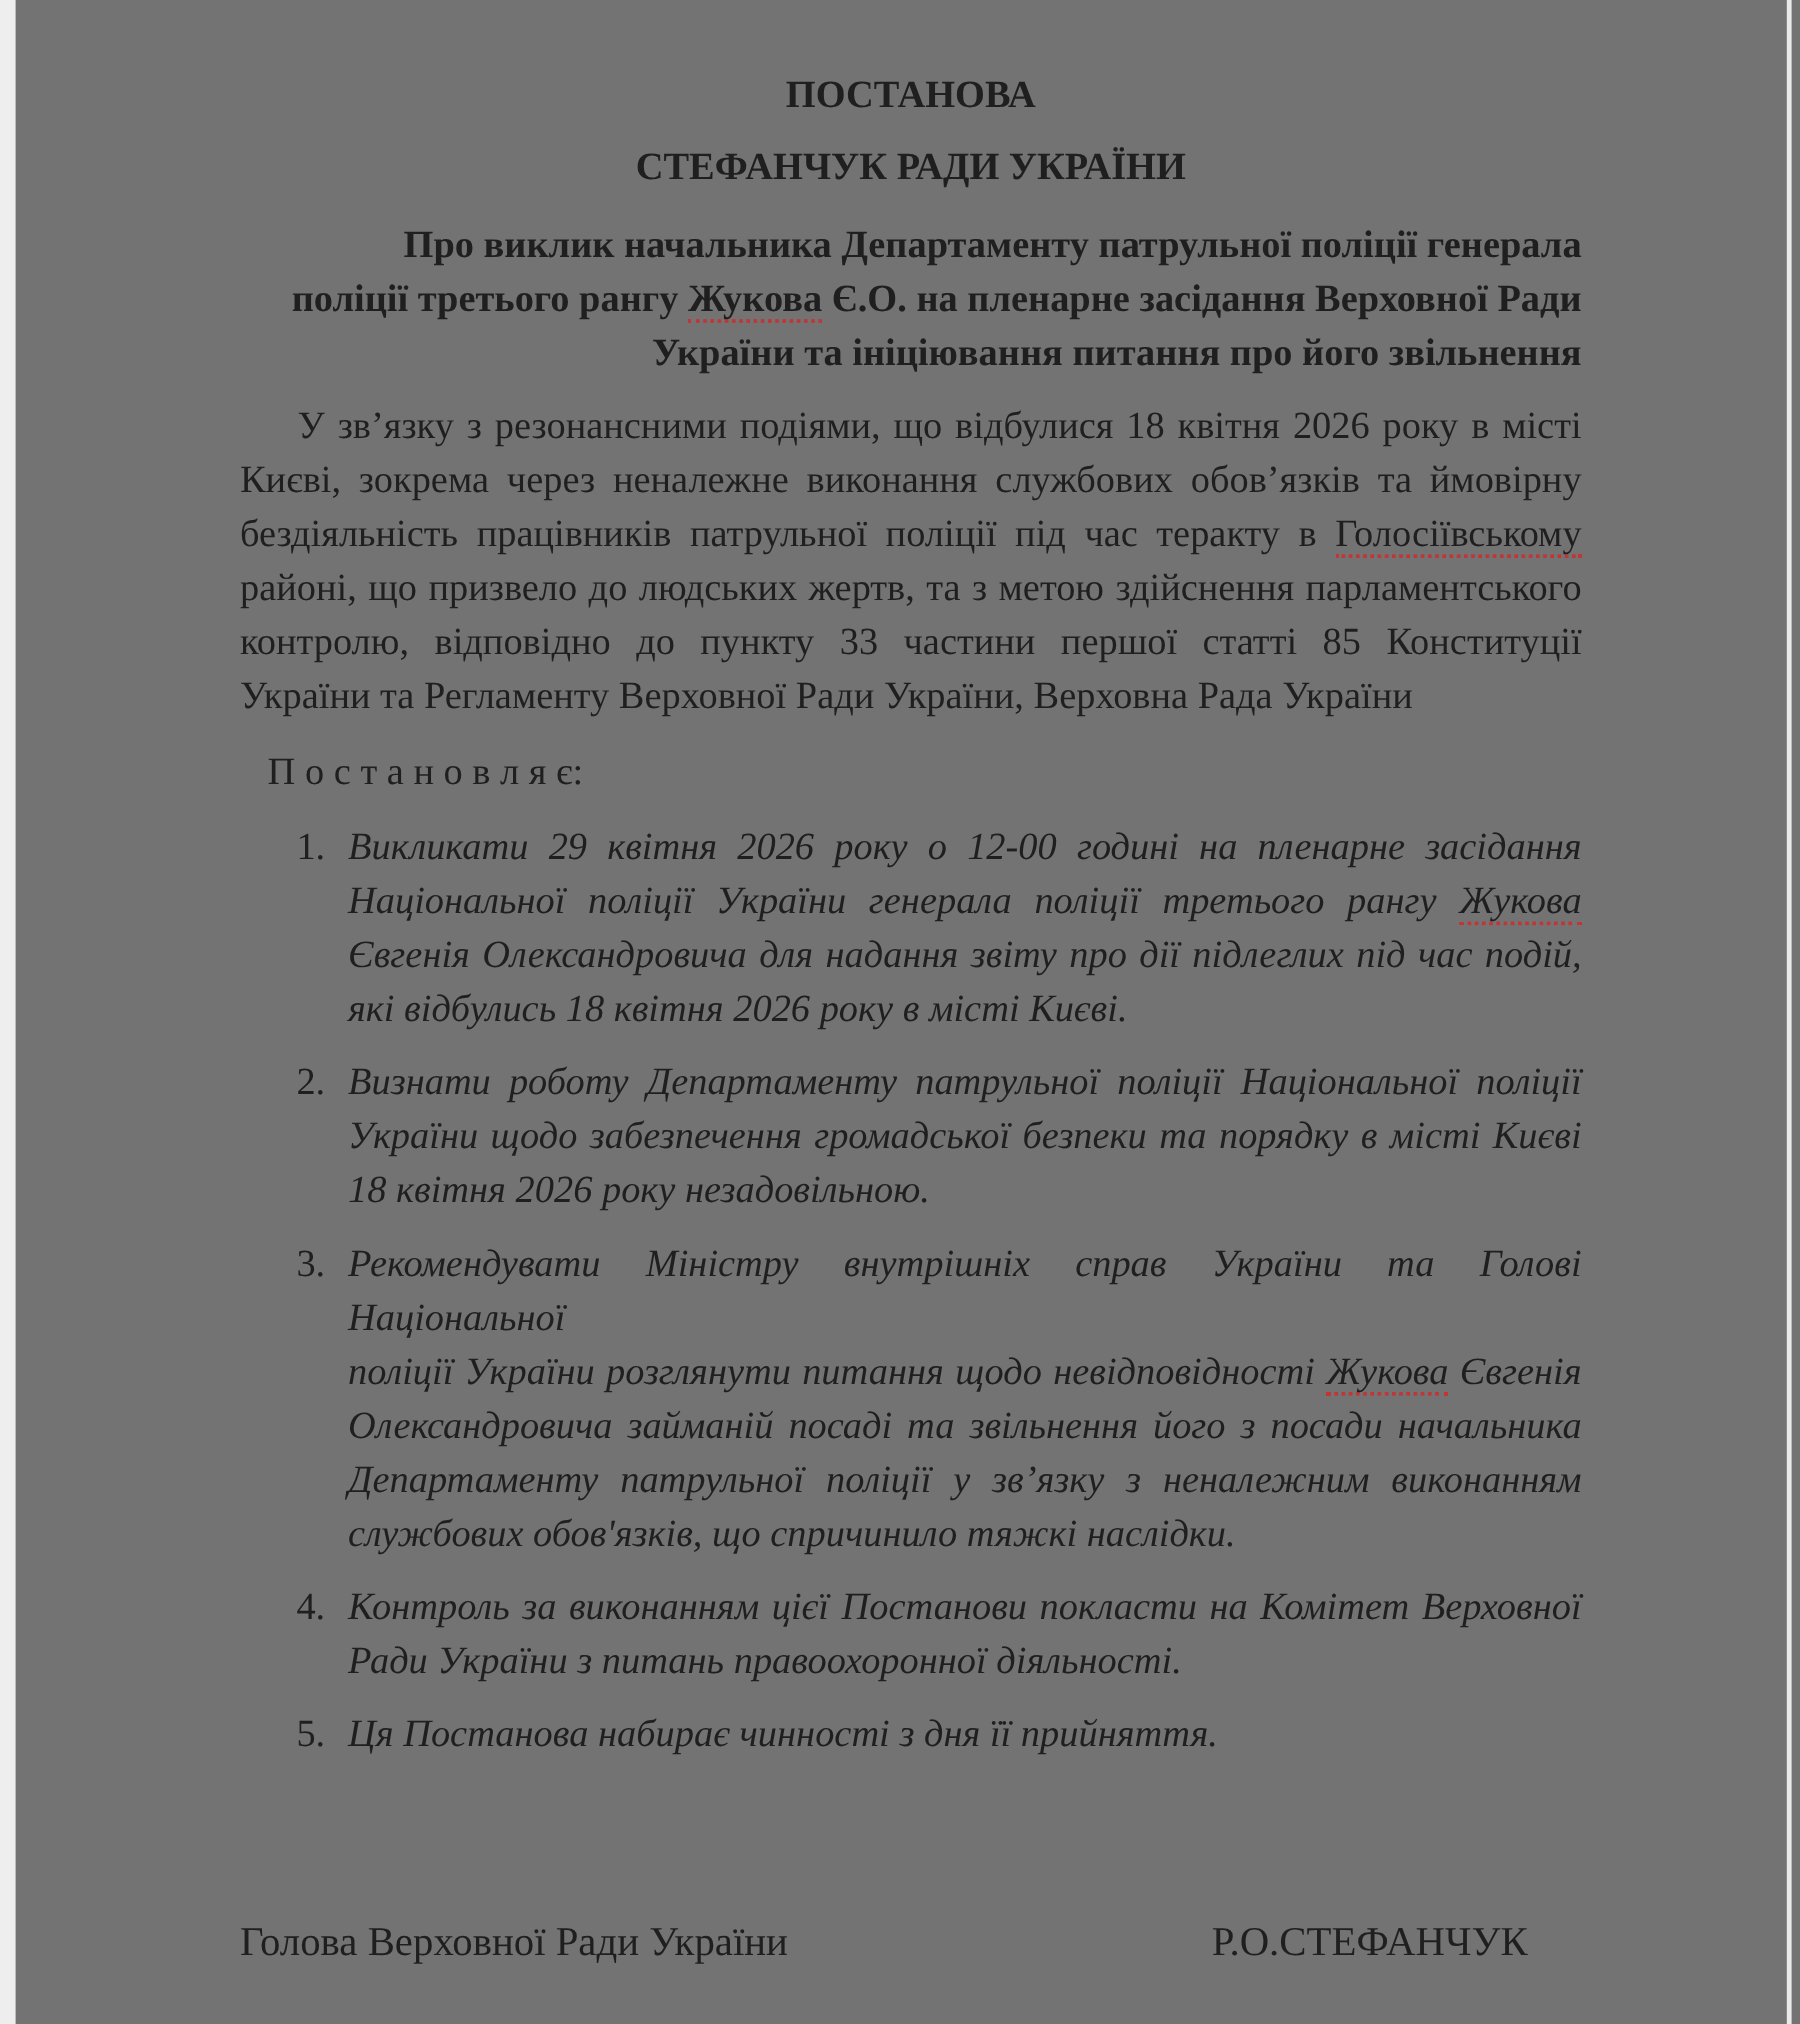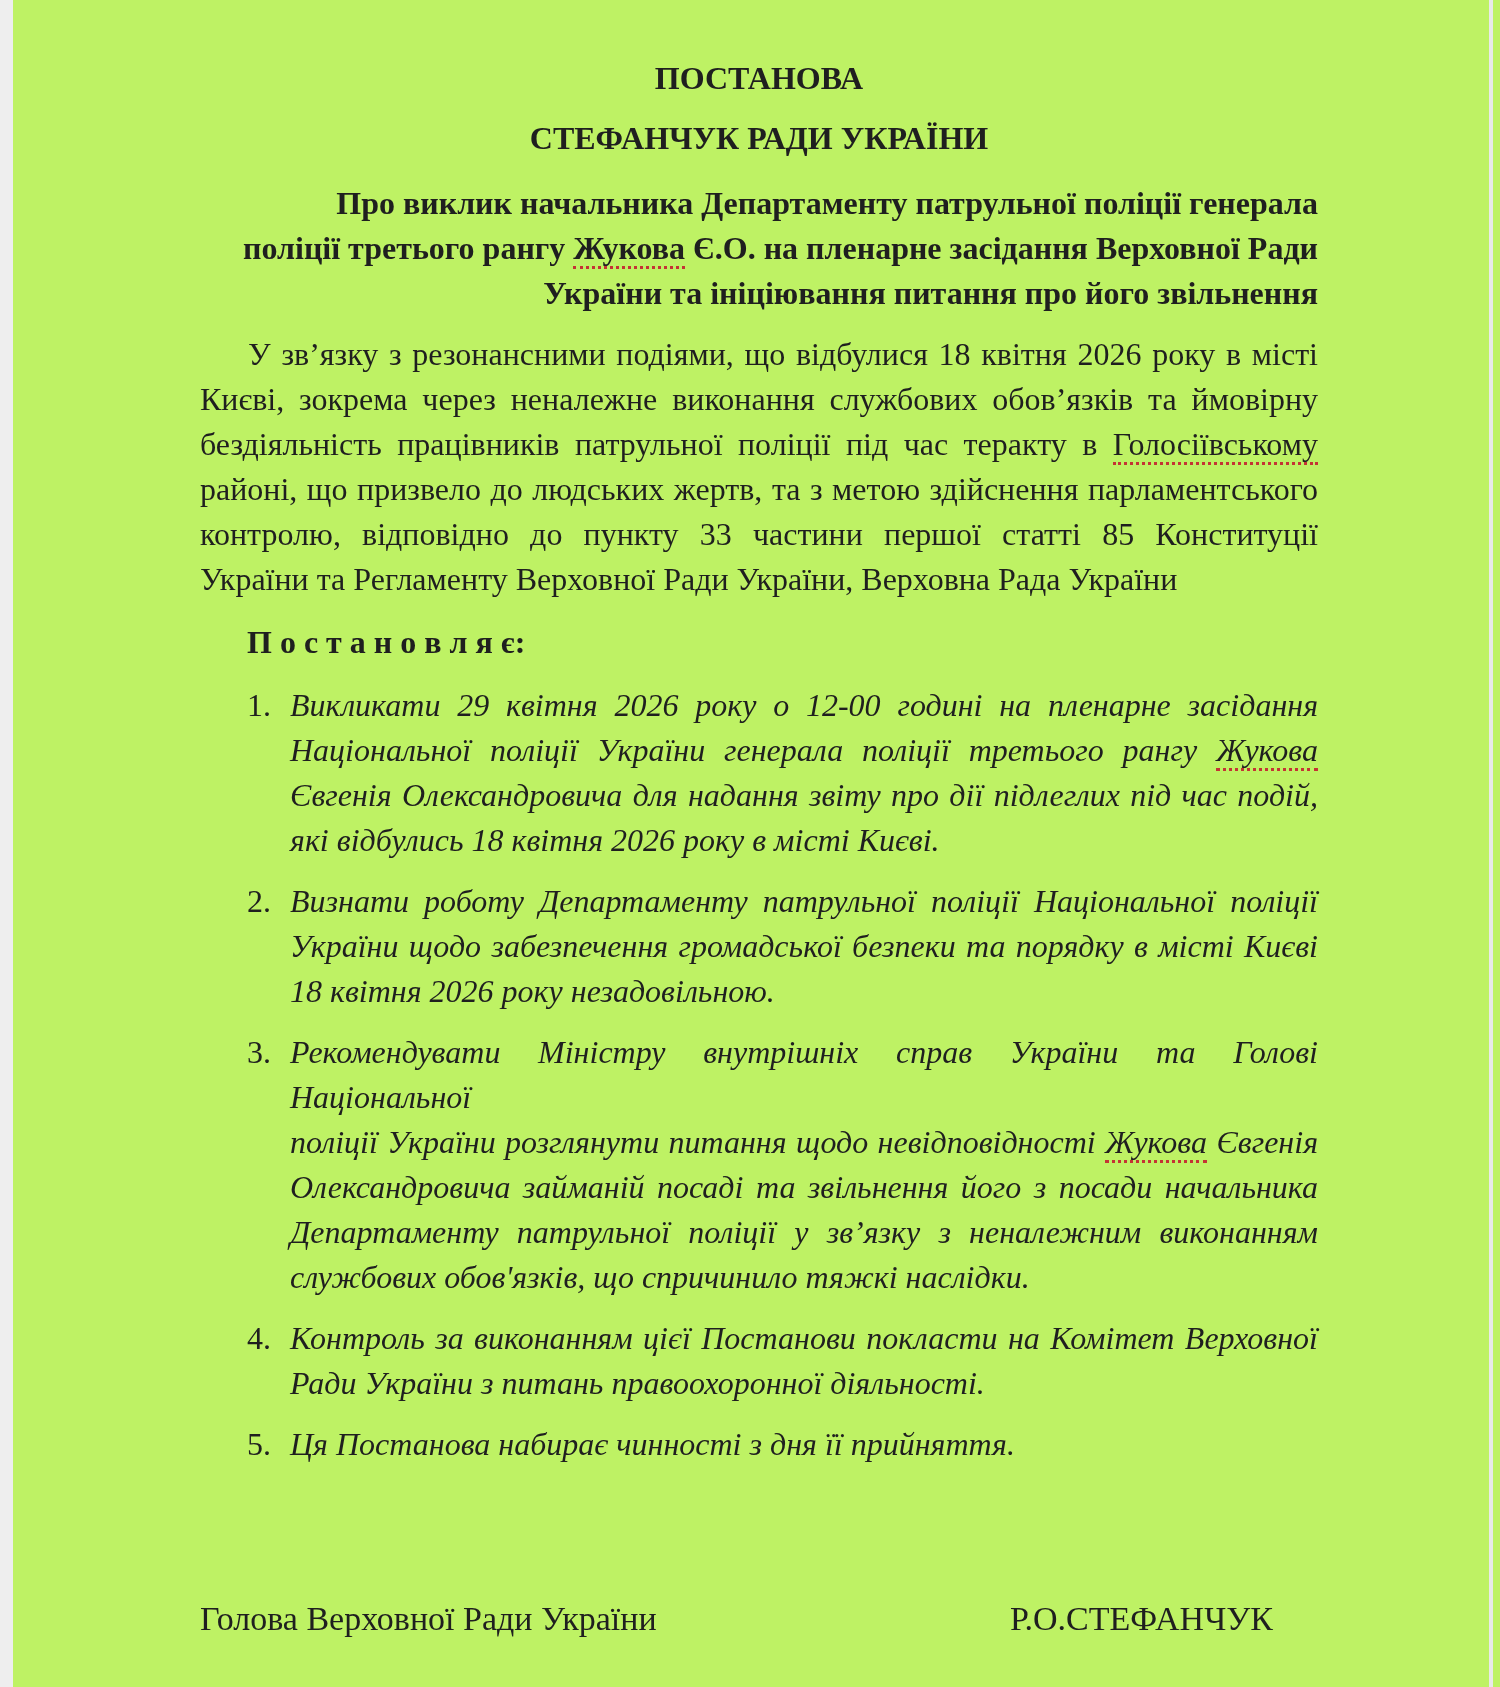--- a/index.html
+++ b/index.html
@@ -1,19 +1,19 @@
 <!DOCTYPE html>
 <html><head>
 <meta charset="utf-8">
 <style>
   html,body { margin:0; padding:0; background:#ffffff; }
   .page {
     position:relative;
     width:1500px; height:1687px;
-    background:#bef264;
+    background:#737373;
     font-family:"Liberation Serif","DejaVu Serif",serif;
     color:#1f1f1f;
     overflow:hidden;
   }
   .edge-left {
     position:absolute; left:0; top:0; bottom:0; width:13px;
     background:#eeeeee;
   }
   .edge-right {
     position:absolute; right:7px; top:0; bottom:0; width:4px;
@@ -27,21 +27,21 @@
   .title, .subtitle {
     text-align:center; font-weight:bold; white-space:nowrap;
   }
   .subtitle { margin-top:15px; }
   .heading { margin-top:20px; font-weight:bold; }
   .heading .l { text-align:right; white-space:nowrap; }
   .intro { margin-top:16px; }
   .l { display:block; }
   .just { text-align:justify; text-align-last:justify; }
   .ind { text-indent:48px; }
-  .resolve { margin-top:18px; margin-left:47px; font-weight:bold; }
+  .resolve { margin-top:18px; margin-left:23px; font-weight:normal; }
   .list { margin-top:0; margin-left:47px; }
   .item { display:flex; margin-top:16px; }
   .item:first-child { margin-top:18px; }
   .item-no { flex:none; width:43px; }
   .item-body { flex:1 1 auto; min-width:0;font-style:italic; }
   .sp { border-bottom:3px dotted #c43434; }
   .footer {
     position:absolute; top:1596px; left:200px; right:227px;
     display:flex; justify-content:space-between;
     font-size:34px; line-height:45px;

